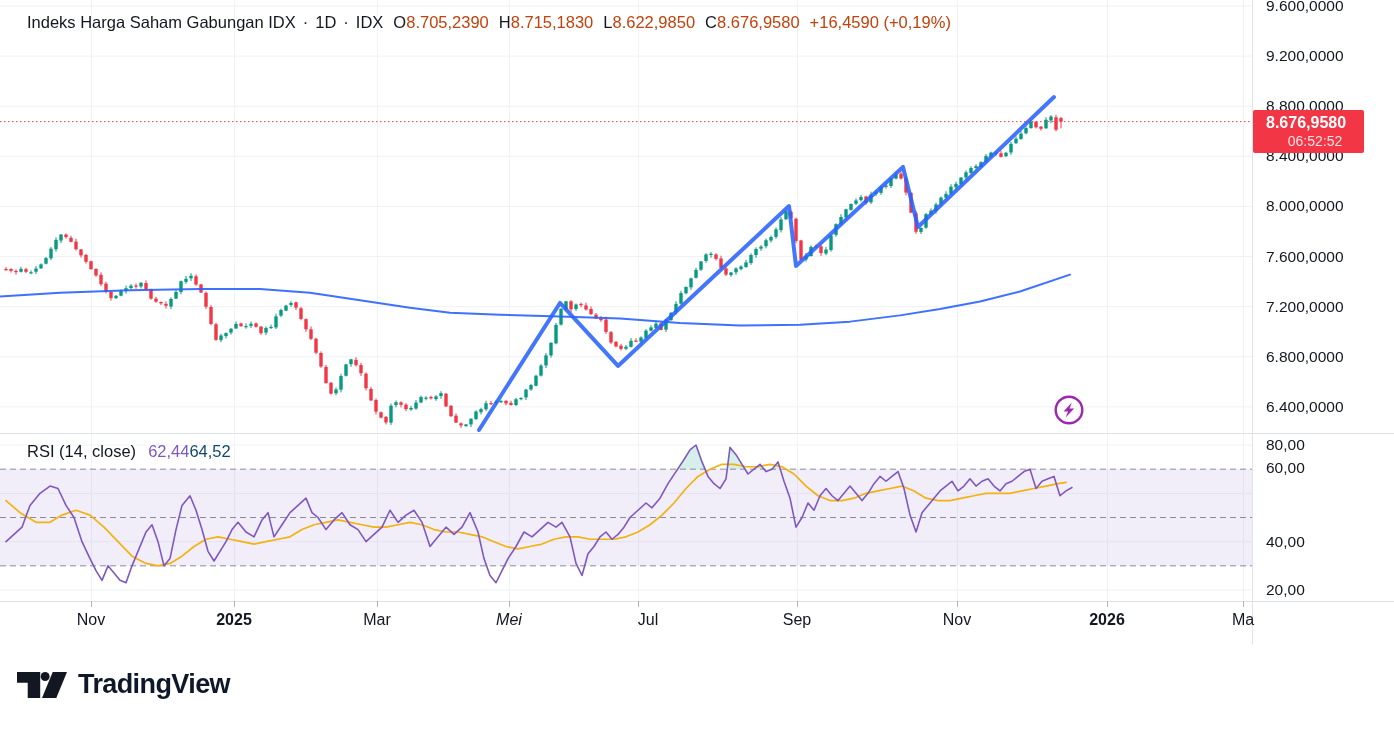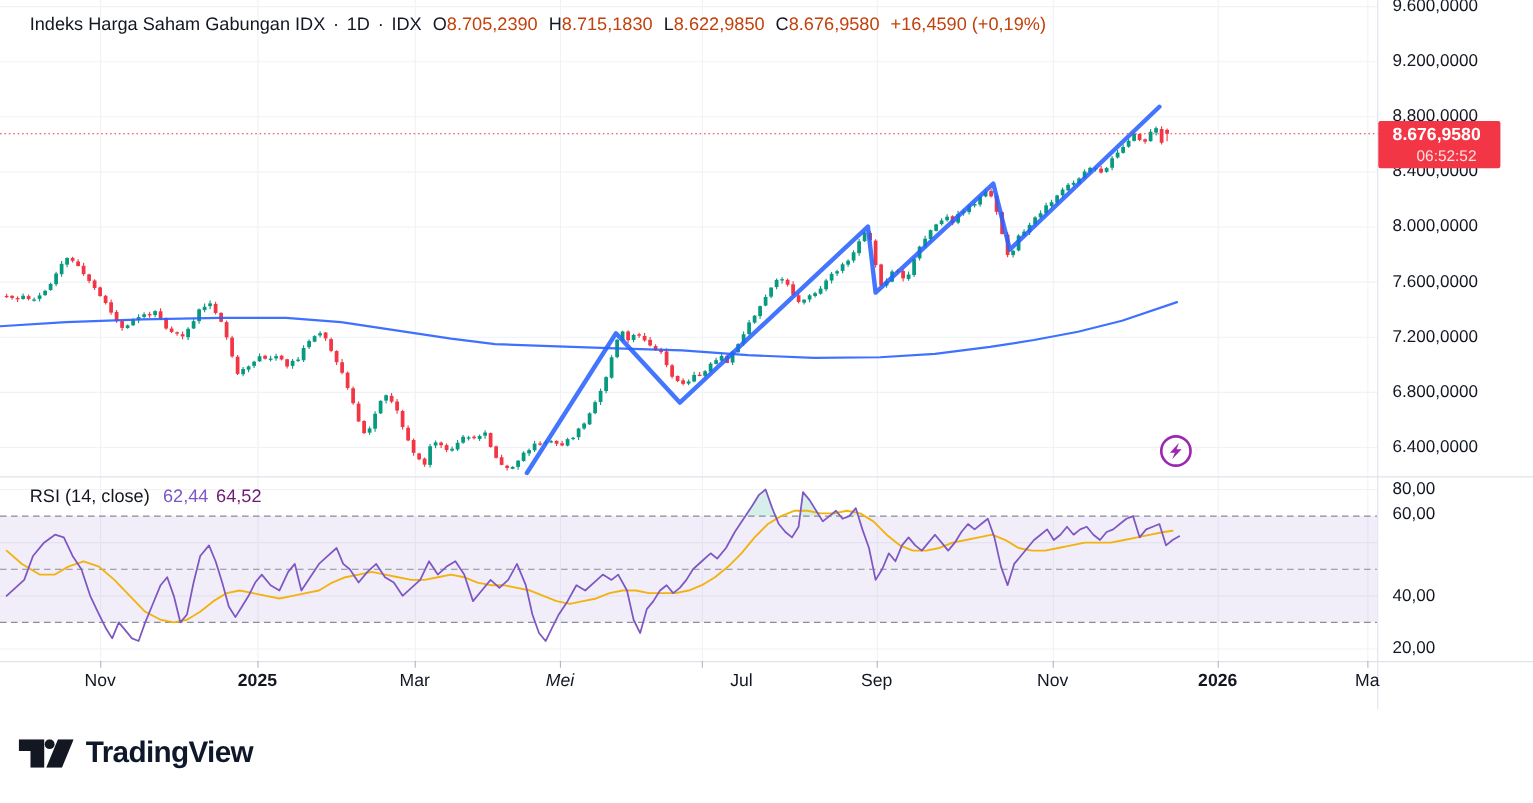--- a/index.html
+++ b/index.html
@@ -10,21 +10,21 @@
           text-shadow:0 0 3px #fff,0 0 3px #fff;white-space:nowrap;}
   .legend .row{height:27px;line-height:27px;}
   .red{color:#c2410c;} .blue{color:#2962ff;}
   .sep{margin:0 7px;color:#131722;}
   .lab{margin-left:10px;color:#131722;}
   .chg{margin-left:10px;}
   .smaval{margin-left:10px;}
   #rsi-legend{position:absolute;left:27px;top:442px;z-index:4;color:#131722;font-size:16.5px;
           text-shadow:0 0 3px #fff,0 0 3px #fff;white-space:nowrap;}
   .purple{color:#7e57c2;margin-left:12px;}
-  .yellow{color:#701a75;margin-left:7px;}
+  .yellow{color:#0c4a6e;margin-left:0;}
   .pa-label{position:absolute;left:1266px;height:18px;line-height:18px;font-size:15.5px;color:#131722;z-index:2;}
   .ta-label{position:absolute;top:611px;font-size:16px;color:#131722;transform:translateX(-50%);z-index:2;}
   .ta-label.bold{font-weight:700;}
   #badge{position:absolute;left:1253px;top:110px;width:111px;height:43px;background:#f23645;
          border-radius:2px;color:#fff;z-index:5;padding-left:13px;box-sizing:border-box;}
   #badge .p{font-size:16px;font-weight:700;line-height:21px;margin-top:2px;}
   #badge .t{font-size:14px;line-height:17px;opacity:.85;text-align:center;}
   #lightning-btn{position:absolute;left:1053px;top:394px;width:32px;height:32px;z-index:3;cursor:pointer;}
   #logo{position:absolute;left:17px;top:669px;display:flex;align-items:center;z-index:2;cursor:pointer;}
   #logo .txt{font-size:27px;font-weight:700;color:#0f172a;margin-left:11px;letter-spacing:-0.6px;}
@@ -533,21 +533,21 @@
       <div class="pa-label" style="top: 436px;">80,00</div>
       <div class="pa-label" style="top: 459px;">60,00</div>
       <div class="pa-label" style="top: 532.667px;">40,00</div>
       <div class="pa-label" style="top: 581px;">20,00</div>
     </div>
   <div id="time-axis">
       <div class="ta-label" style="left: 91px;">Nov</div>
       <div class="ta-label bold" style="left: 234px;">2025</div>
       <div class="ta-label" style="left: 377px;">Mar</div>
       <div class="ta-label" style="left: 509px; font-style: italic;">Mei</div>
-      <div class="ta-label" style="left: 674px;">Jul</div>
+      <div class="ta-label" style="left: 648px;">Jul</div>
       <div class="ta-label" style="left: 797px;">Sep</div>
       <div class="ta-label" style="left: 957px;">Nov</div>
       <div class="ta-label bold" style="left: 1107px;">2026</div>
       <div class="ta-label" style="left: 1243px;">Ma</div>
     </div>
 
   <div id="badge">
     <div class="p">8.676,9580</div>
     <div class="t">06:52:52</div>
   </div>

